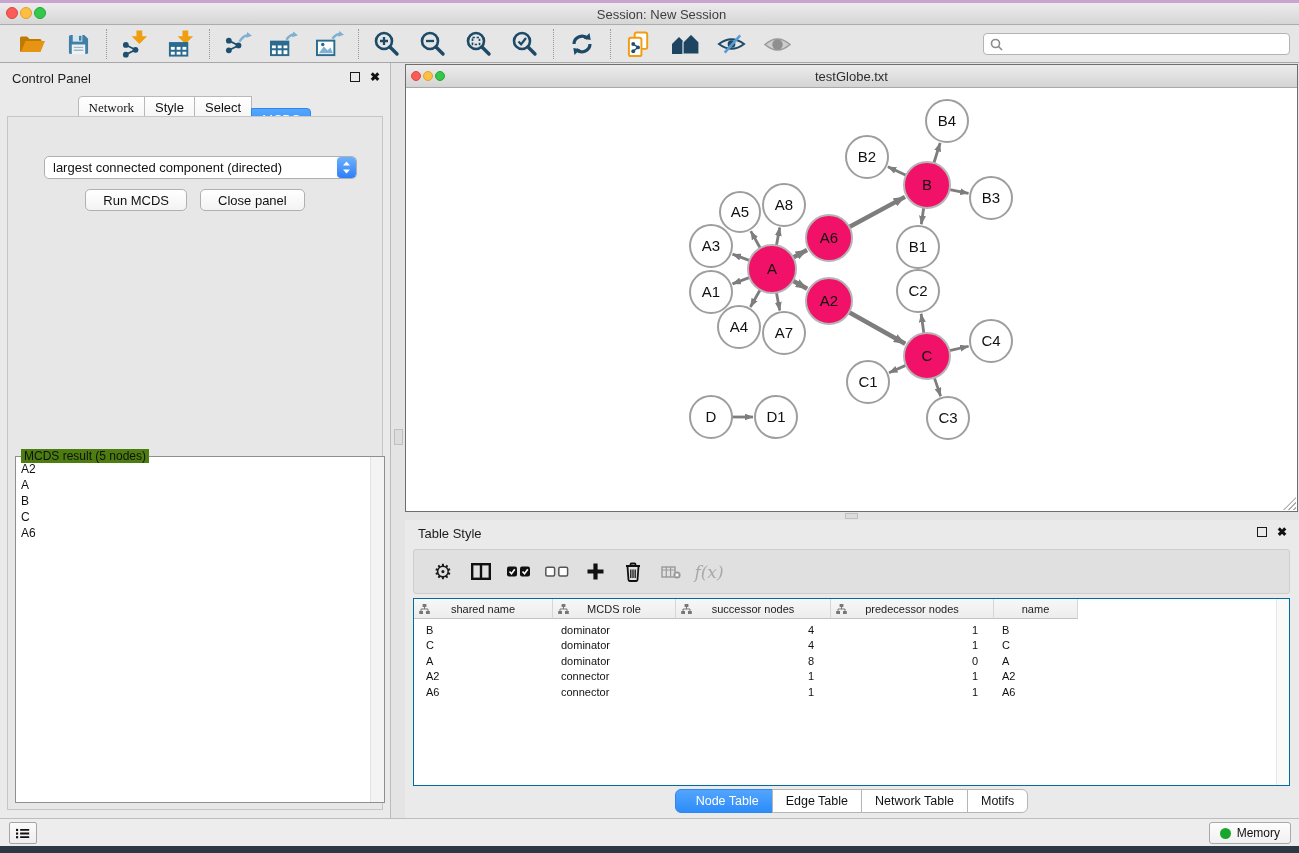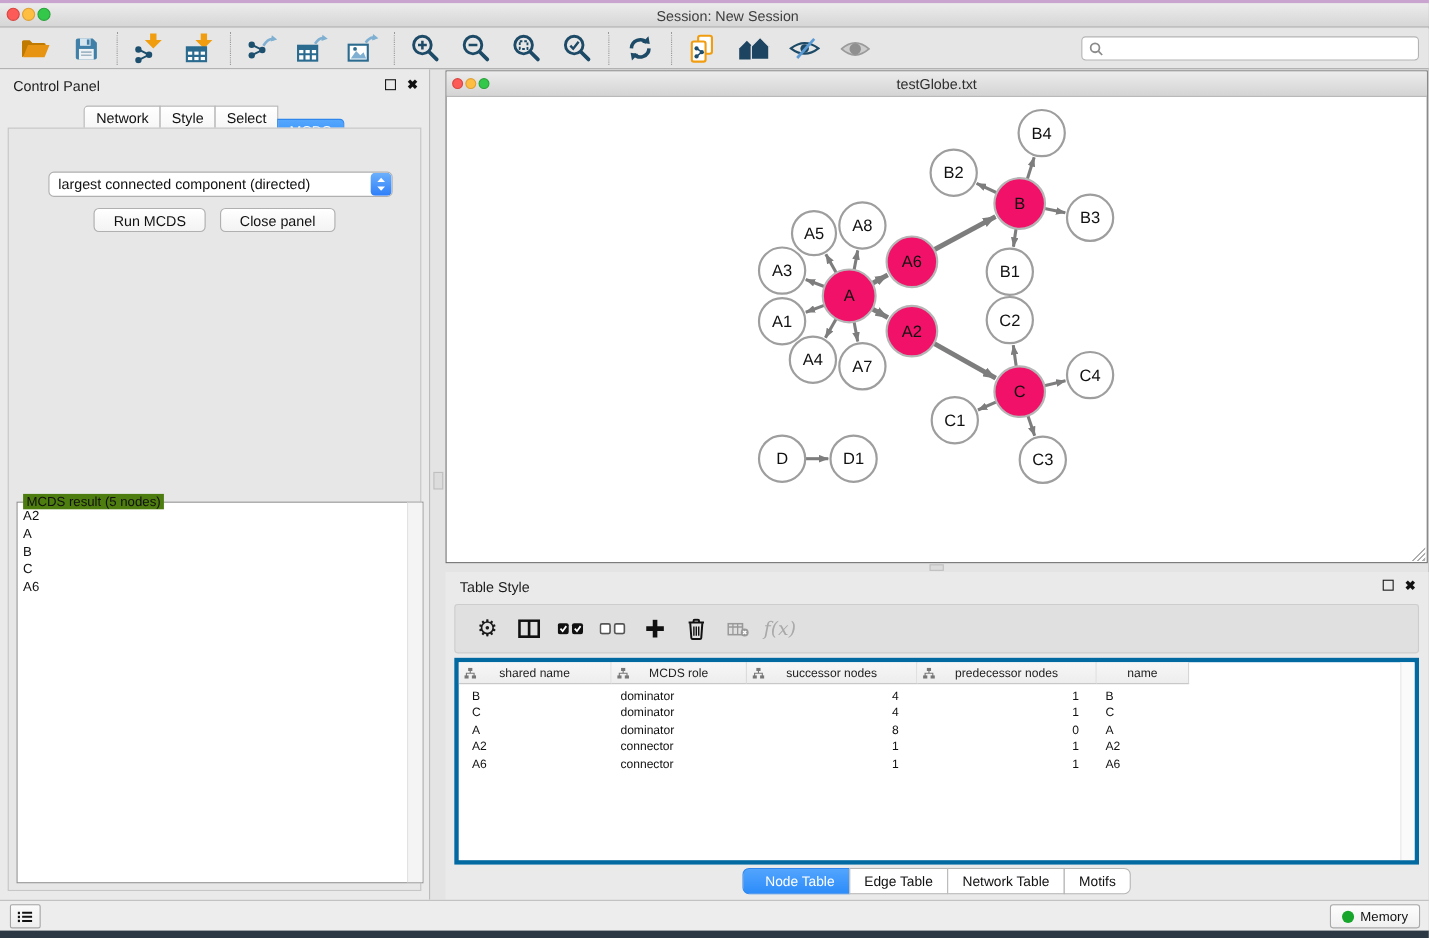--- a/index.html
+++ b/index.html
@@ -27,21 +27,21 @@
   
   .control-panel{position:absolute;left:0;top:63px;width:391px;height:755px;background:#eaeaea;
                  border-right:1px solid #bcbcbc;box-sizing:border-box;}
   .panel-title{position:absolute;left:12px;top:8px;font-size:13px;color:#1c1c1c;}
   .win-icons{position:absolute;right:10px;top:9px;display:flex;gap:10px;align-items:center;}
   .float-ic{width:8px;height:8px;border:1.5px solid #1a1a1a;display:inline-block;}
   .close-ic{font-size:12px;font-weight:bold;color:#111;line-height:10px;}
   .cp-tabs{position:absolute;left:0;top:33px;width:100%;display:flex;justify-content:center;}
   .cp-tab{font-size:13px;color:#111;background:linear-gradient(#ffffff,#f0f0f0);border:1px solid #b9b9b9;
           padding:3px 10px;margin-left:-1px;}
-  .cp-tab.first{border-radius:4px 0 0 4px;}
+  .cp-tab.first{border-radius:4px 0 0 4px;font-family:Liberation Serif, serif;}
   .cp-tab.last{border-radius:0 4px 4px 0;margin-top:12px;}
   .cp-tab.active{background:linear-gradient(#55a7fd,#2b8bfa);border-color:#2f86ec;color:#fff;}
   .cp-body{position:absolute;left:7px;right:7px;top:53px;bottom:8px;border:1px solid #c6c6c6;background:#e7e7e7;}
   .opt-label{position:absolute;top:16px;left:0;right:0;text-align:center;font-size:13px;color:#111;}
   .criterion{position:absolute;left:36px;top:39px;width:313px;height:23px;background:#fff;border:1px solid #b0b0b0;
              border-radius:5px;box-sizing:border-box;display:flex;align-items:center;overflow:hidden;}
   .criterion .val{flex:1;font-size:13px;padding-left:8px;color:#111;white-space:nowrap;}
   .criterion .stepper{width:19px;height:21px;margin:0;border-radius:4px;
              background:linear-gradient(#6cb1fc,#2e7ef9);display:flex;align-items:center;justify-content:center;}
   .cp-buttons{position:absolute;top:72px;left:0;right:0;display:flex;justify-content:center;gap:13px;}
@@ -69,21 +69,21 @@
                   border:1px solid #bfbfbf;box-sizing:border-box;}
   
   .table-panel{position:absolute;left:405px;top:520px;width:894px;height:298px;background:#eaeaea;}
   .tp-title{position:absolute;left:13px;top:6px;font-size:13px;color:#1c1c1c;}
   .tp-winicons{position:absolute;right:12px;top:7px;display:flex;gap:10px;align-items:center;}
   .tp-toolbar{position:absolute;left:8px;right:9px;top:29px;height:45px;background:#e0e0e0;border:1px solid #cdcdcd;
               border-radius:3px;display:flex;align-items:center;padding-left:10px;box-sizing:border-box;}
   .tp-tool{width:38px;height:36px;display:flex;align-items:center;justify-content:center;background:none;border:none;}
   .gear-glyph{font-size:21px;color:#1a1a1a;line-height:21px;}
   .fx{font-family:"DejaVu Serif",serif;font-style:italic;font-size:17px;color:#a9a9a9;}
-  .node-table{position:absolute;left:8px;right:9px;top:78px;height:188px;background:#fff;border:4px solid #0369a1;
+  .node-table{position:absolute;left:8px;right:9px;top:78px;height:188px;background:#fff;border:1px solid #0369a1;
               box-sizing:border-box;overflow:hidden;}
   .nt-head{position:absolute;left:0;top:0;height:20px;display:flex;}
   .nt-hcell{position:relative;height:20px;background:linear-gradient(#f7f7f7,#ededed);border-right:1px solid #d6d6d6;
             border-bottom:1px solid #c3c3c3;box-sizing:border-box;display:flex;align-items:center;
             justify-content:center;font-size:11px;color:#222;}
   .nt-hicon{position:absolute;left:5px;top:5px;line-height:0;}
   .nt-body{position:absolute;left:0;top:23px;right:12px;bottom:0;}
   .nt-row{display:flex;height:15.5px;align-items:center;}
   .nt-cell{font-size:11px;color:#111;box-sizing:border-box;white-space:nowrap;}
   .nt-scroll{position:absolute;top:0;right:0;bottom:0;width:12px;background:#fafafa;border-left:1px solid #e7e7e7;}

